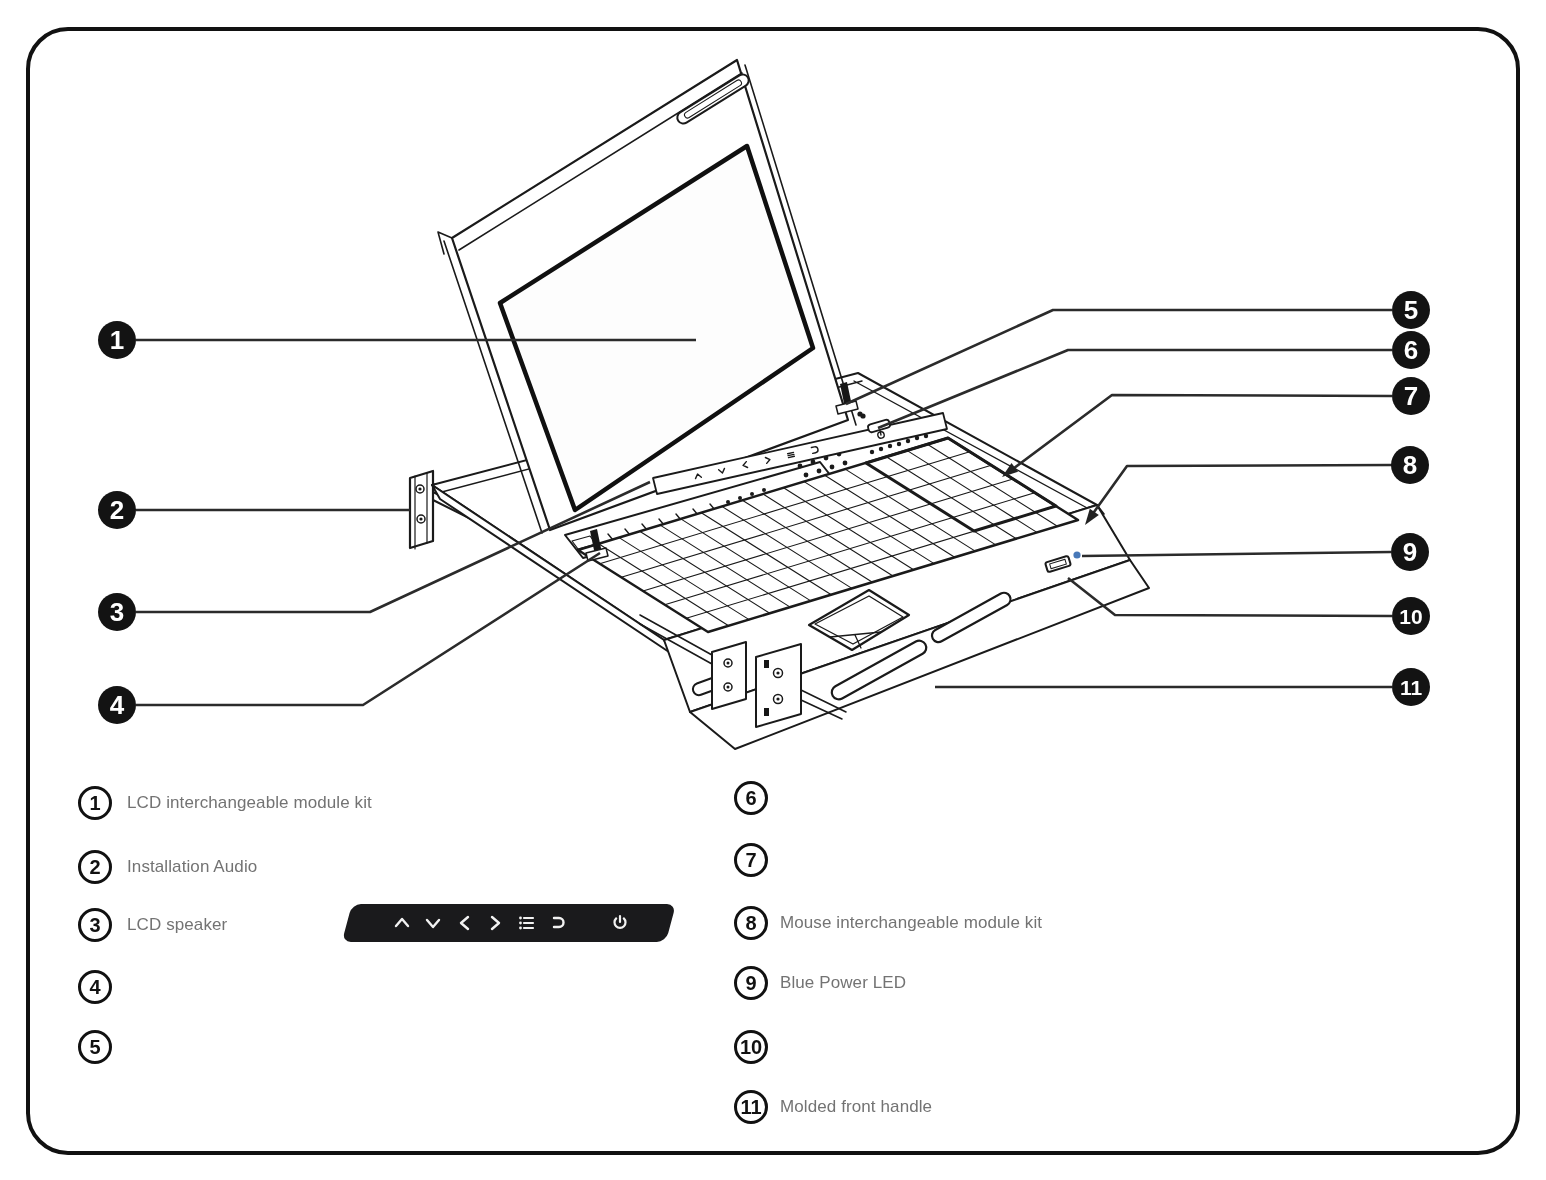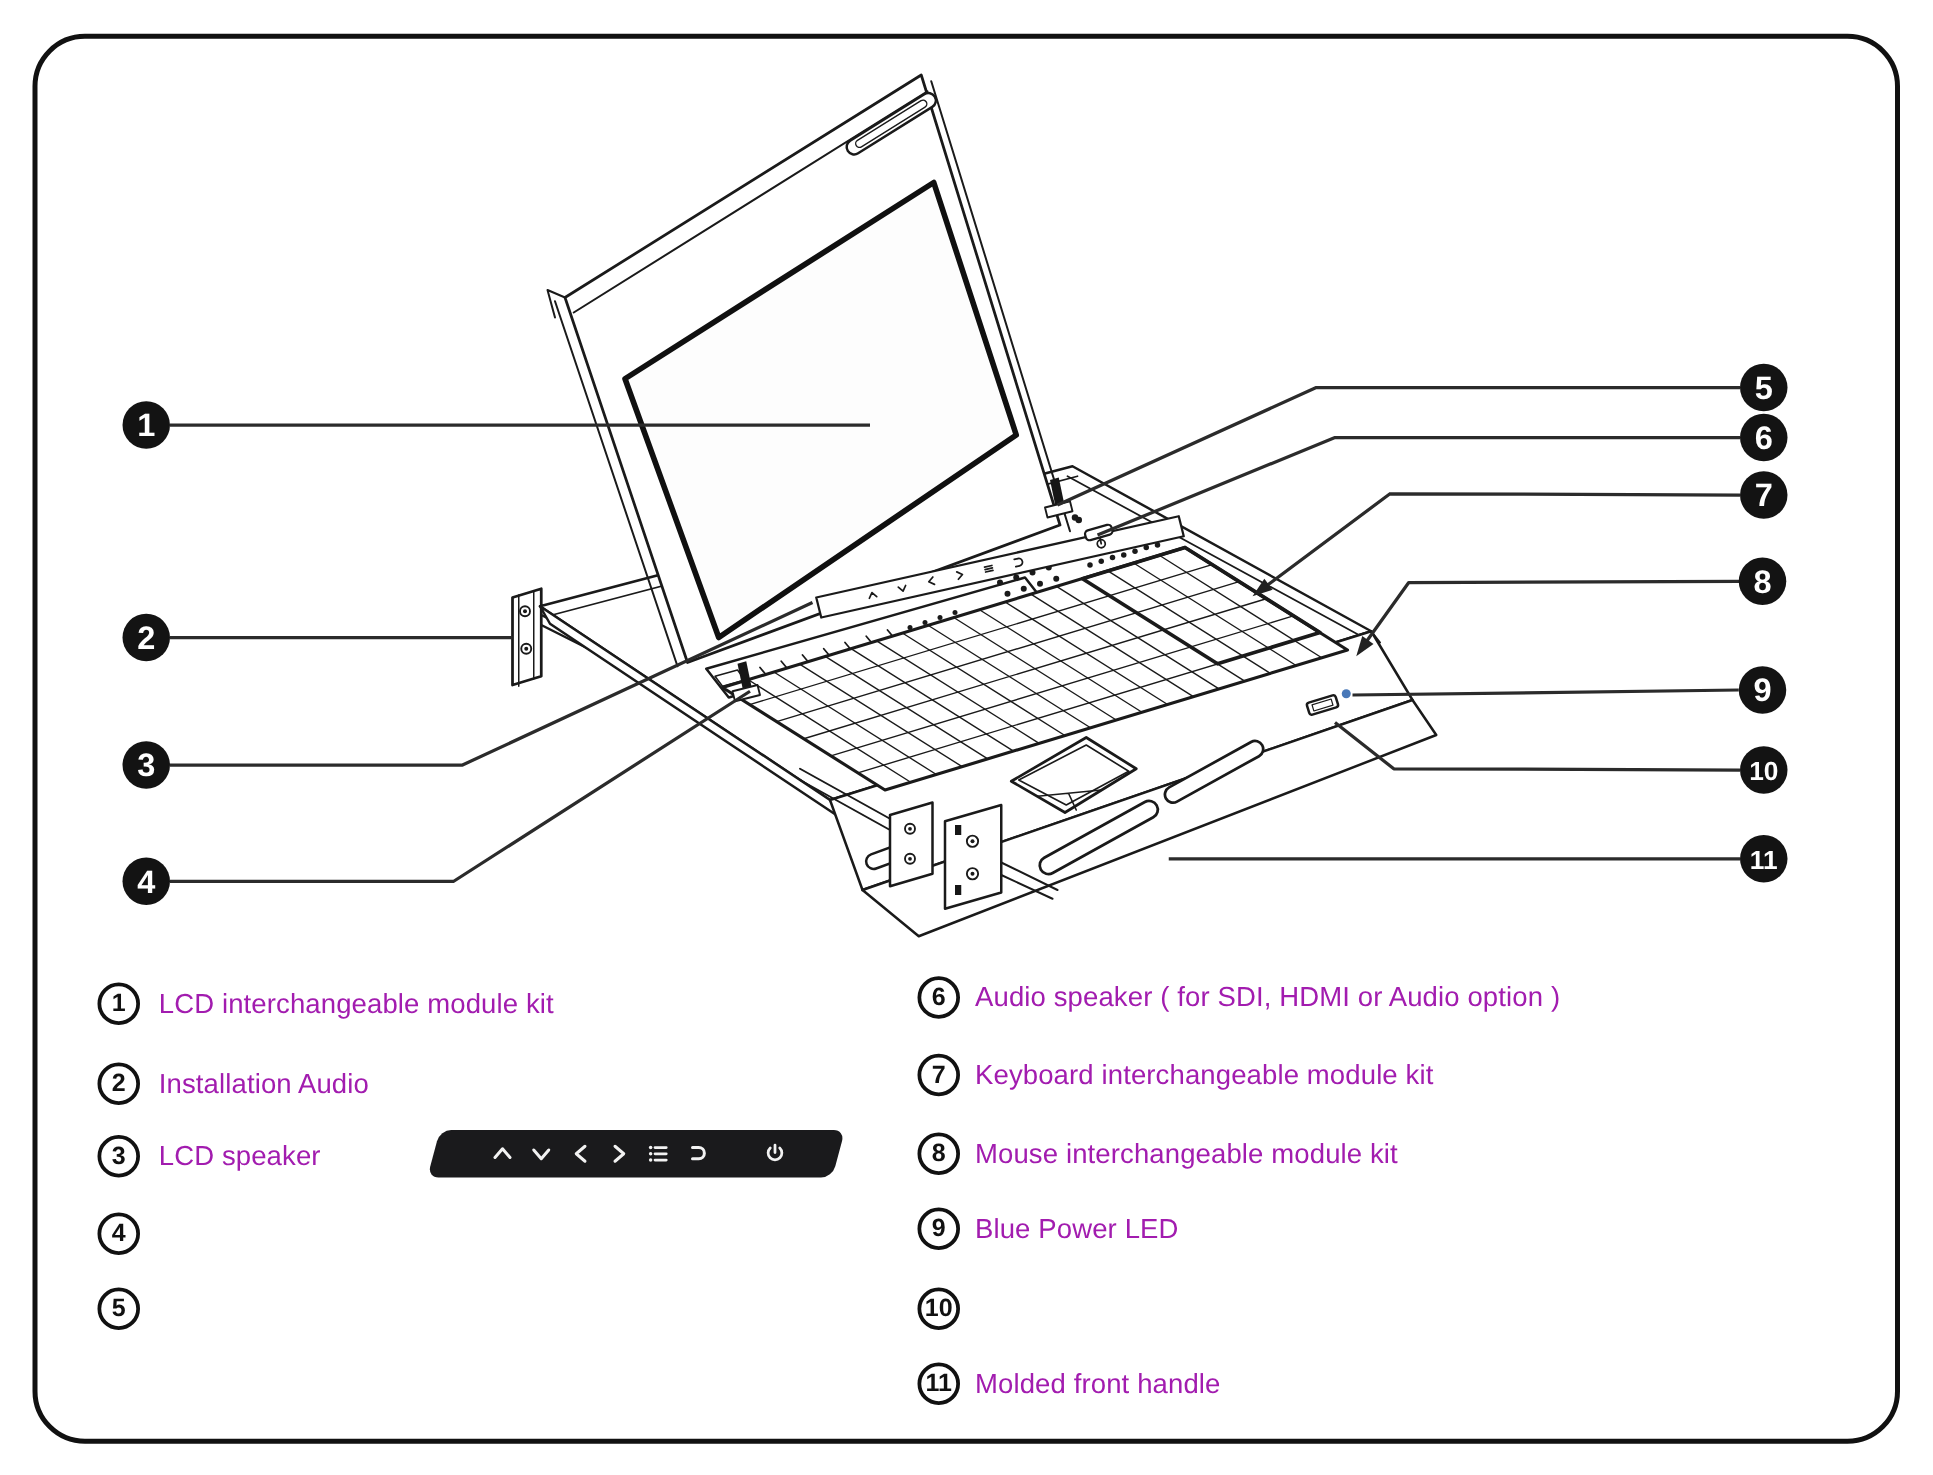--- a/index.html
+++ b/index.html
@@ -6,21 +6,21 @@
   body{width:1546px;height:1180px;position:relative;font-family:"Liberation Sans",sans-serif;overflow:hidden;}
   .frame{position:absolute;left:26px;top:27px;right:26px;bottom:25px;border:4px solid #111;border-radius:42px;background:#fff;}
   svg.diagram{position:absolute;left:0;top:0;}
   
   .legend-row{position:absolute;display:flex;align-items:center;height:42px;}
   .legend-row.col-left{gap:15px;}
   .legend-row.col-right{gap:12px;}
   .badge{box-sizing:border-box;flex:0 0 auto;width:34px;height:34px;border:3px solid #111;border-radius:50%;
          background:#fff;color:#111;display:flex;align-items:center;justify-content:center;
          font-size:20px;font-weight:bold;}
-  .lbl{font-size:22px;color:#a21caf;white-space:nowrap;letter-spacing:0.1px;}
+  .lbl{font-size:17px;color:#737373;white-space:nowrap;letter-spacing:0.1px;}
   
   .mbar{position:absolute;left:352px;top:904px;width:324px;height:38px;background:#1a1a1c;
         border-radius:9px;transform:skewX(-15deg);transform-origin:top left;}
   .mbar-icons{position:absolute;left:352px;top:904px;width:324px;height:38px;}
   .mbar-icons .ic{position:absolute;top:8px;width:22px;height:22px;}
 </style>
 </head>
 <body>
 
 <div class="frame"></div>
@@ -293,25 +293,23 @@
     <svg class="ic" style="left:195px" viewBox="0 0 22 22">
         <path d="M7,6 h5 a4.5,4.5 0 0 1 0,9 h-5" fill="none" stroke="#f2f2f2" stroke-width="2.4" stroke-linecap="round"></path>
       </svg>
     <svg class="ic" style="left:257px" viewBox="0 0 22 22">
         <path d="M11,4 V10 M7.2,6.4 A5.5,5.5 0 1 0 14.8,6.4" fill="none" stroke="#f2f2f2" stroke-width="2.2" stroke-linecap="round"></path>
       </svg>
   </div>
 
   <div class="legend-row col-right" style="left:734px;top:777px;">
     <span class="badge">6</span>
-    <span class="lbl">Audio speaker ( for SDI, HDMI or Audio option )</span>
   </div>
   <div class="legend-row col-right" style="left:734px;top:839px;">
     <span class="badge">7</span>
-    <span class="lbl">Keyboard interchangeable module kit</span>
   </div>
   <div class="legend-row col-right" style="left:734px;top:902px;">
     <span class="badge">8</span>
     <span class="lbl">Mouse interchangeable module kit</span>
   </div>
   <div class="legend-row col-right" style="left:734px;top:962px;">
     <span class="badge">9</span>
     <span class="lbl">Blue Power LED</span>
   </div>
   <div class="legend-row col-right" style="left:734px;top:1026px;">

